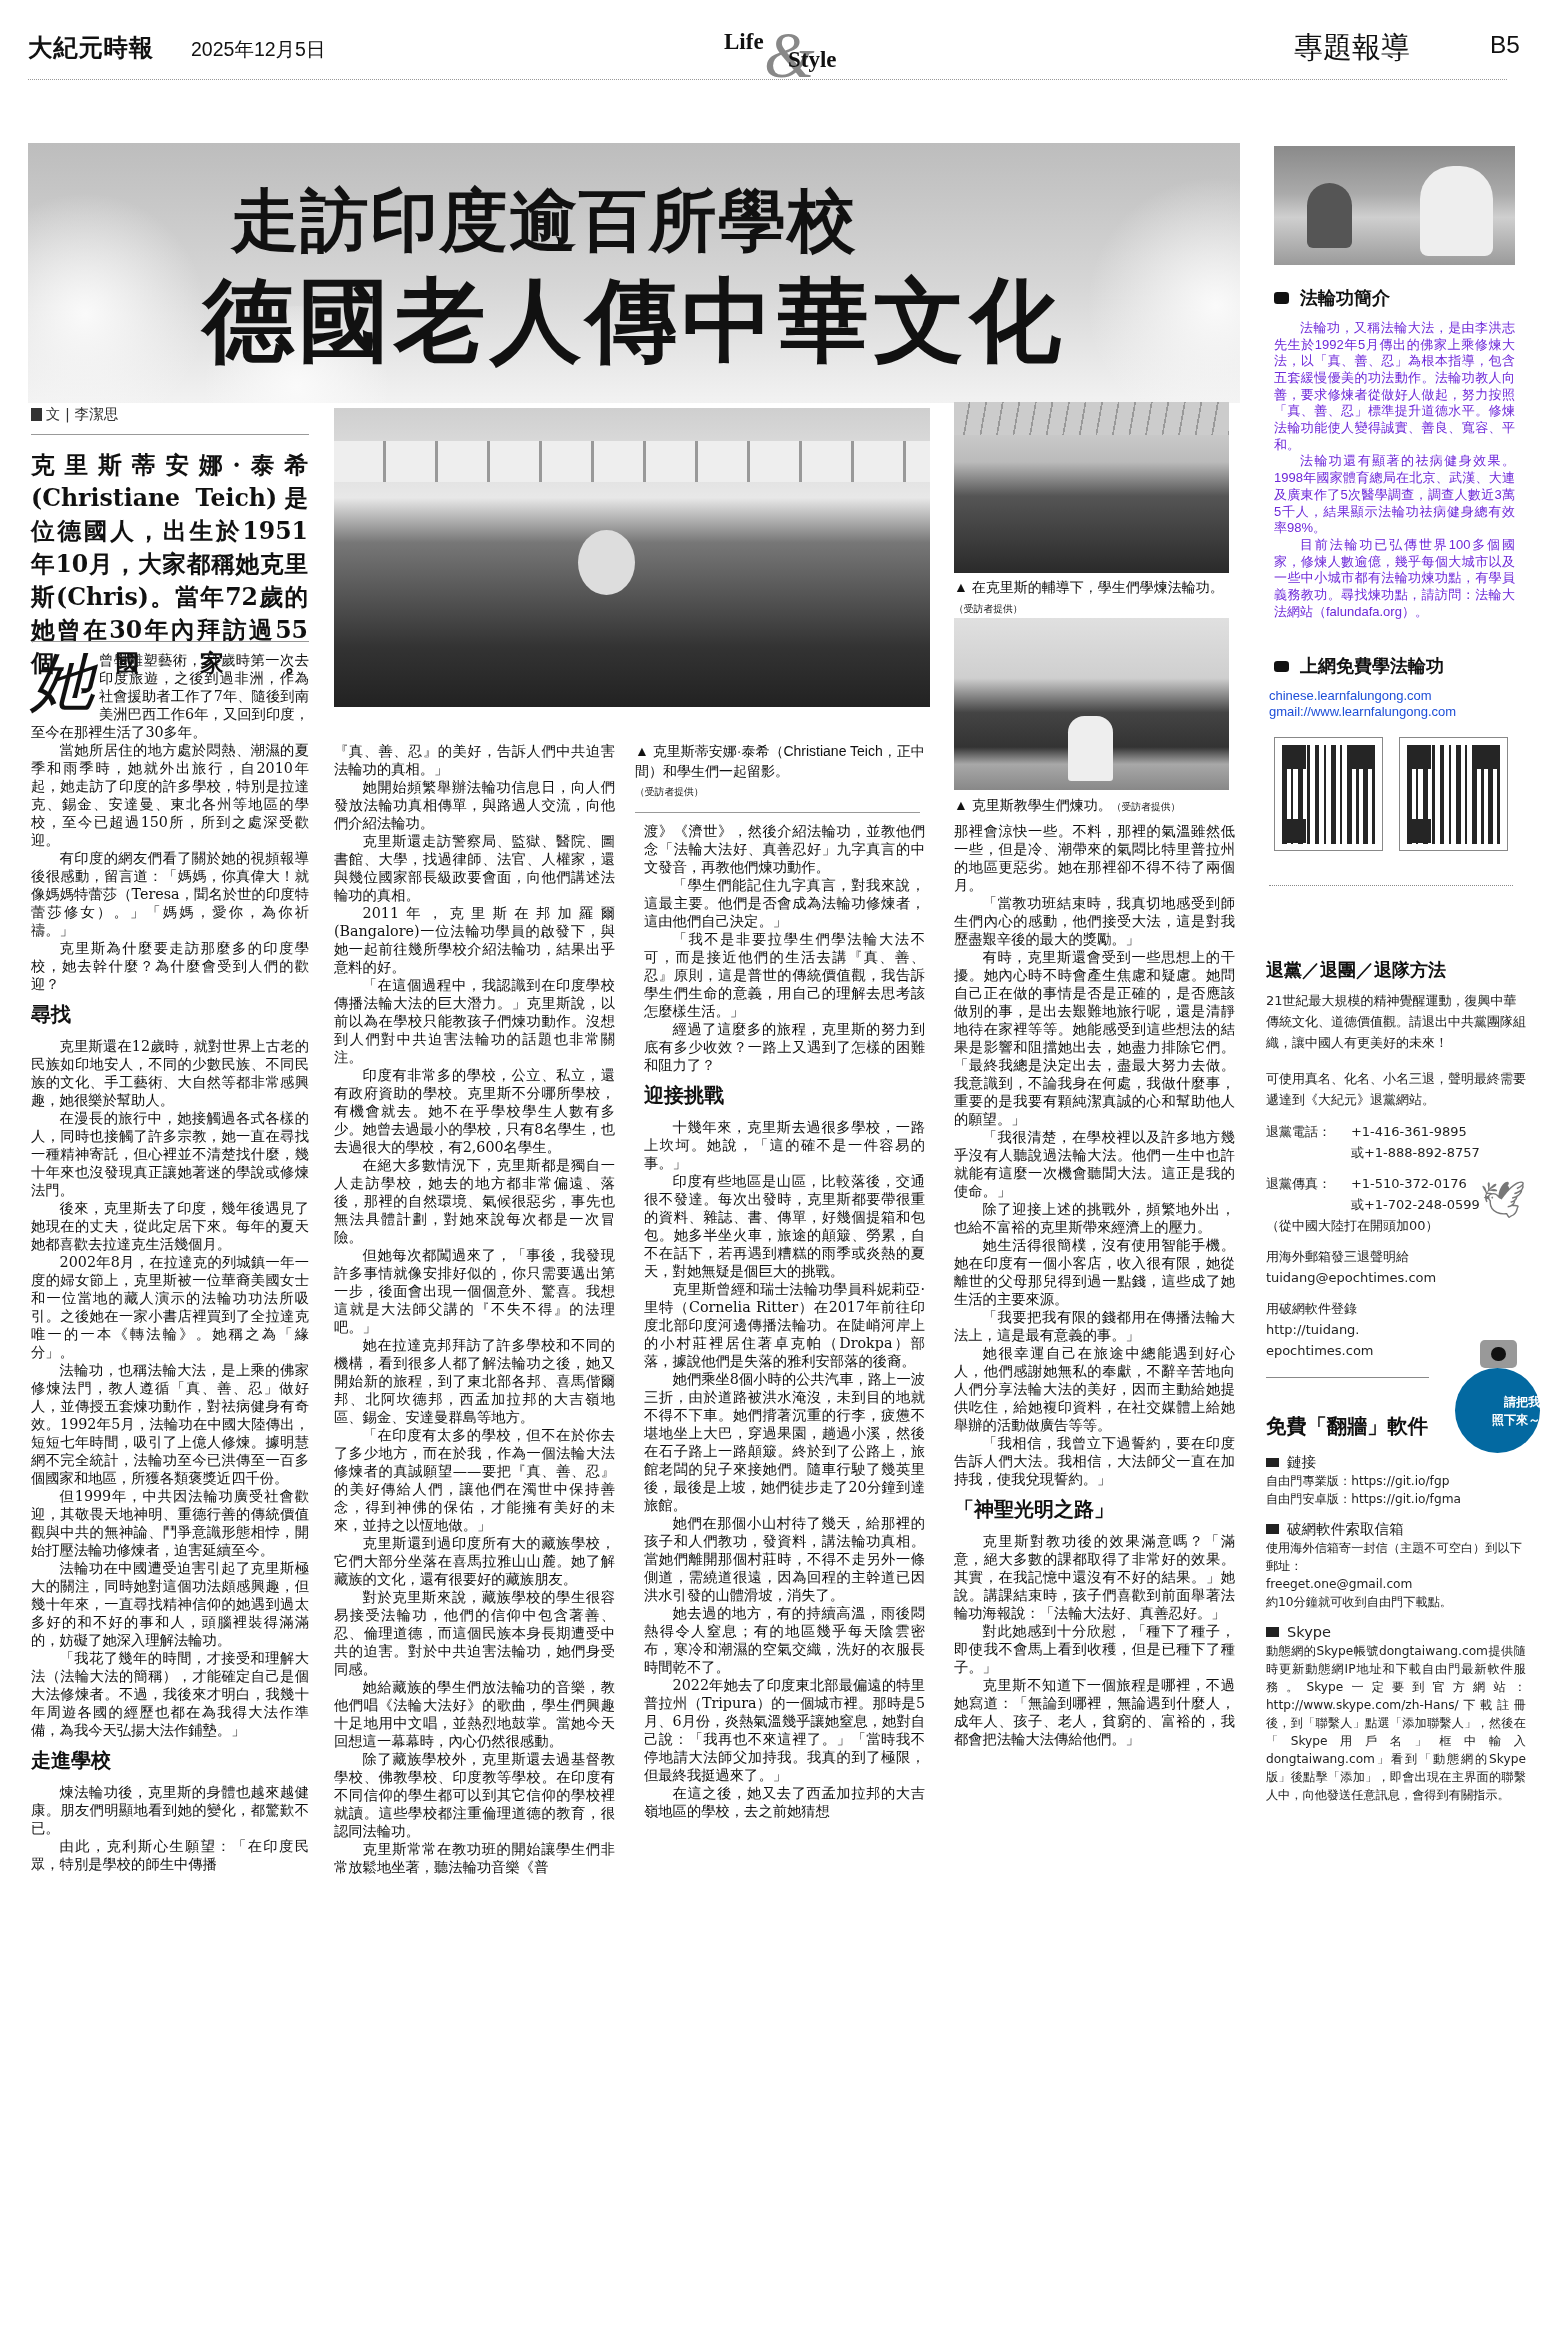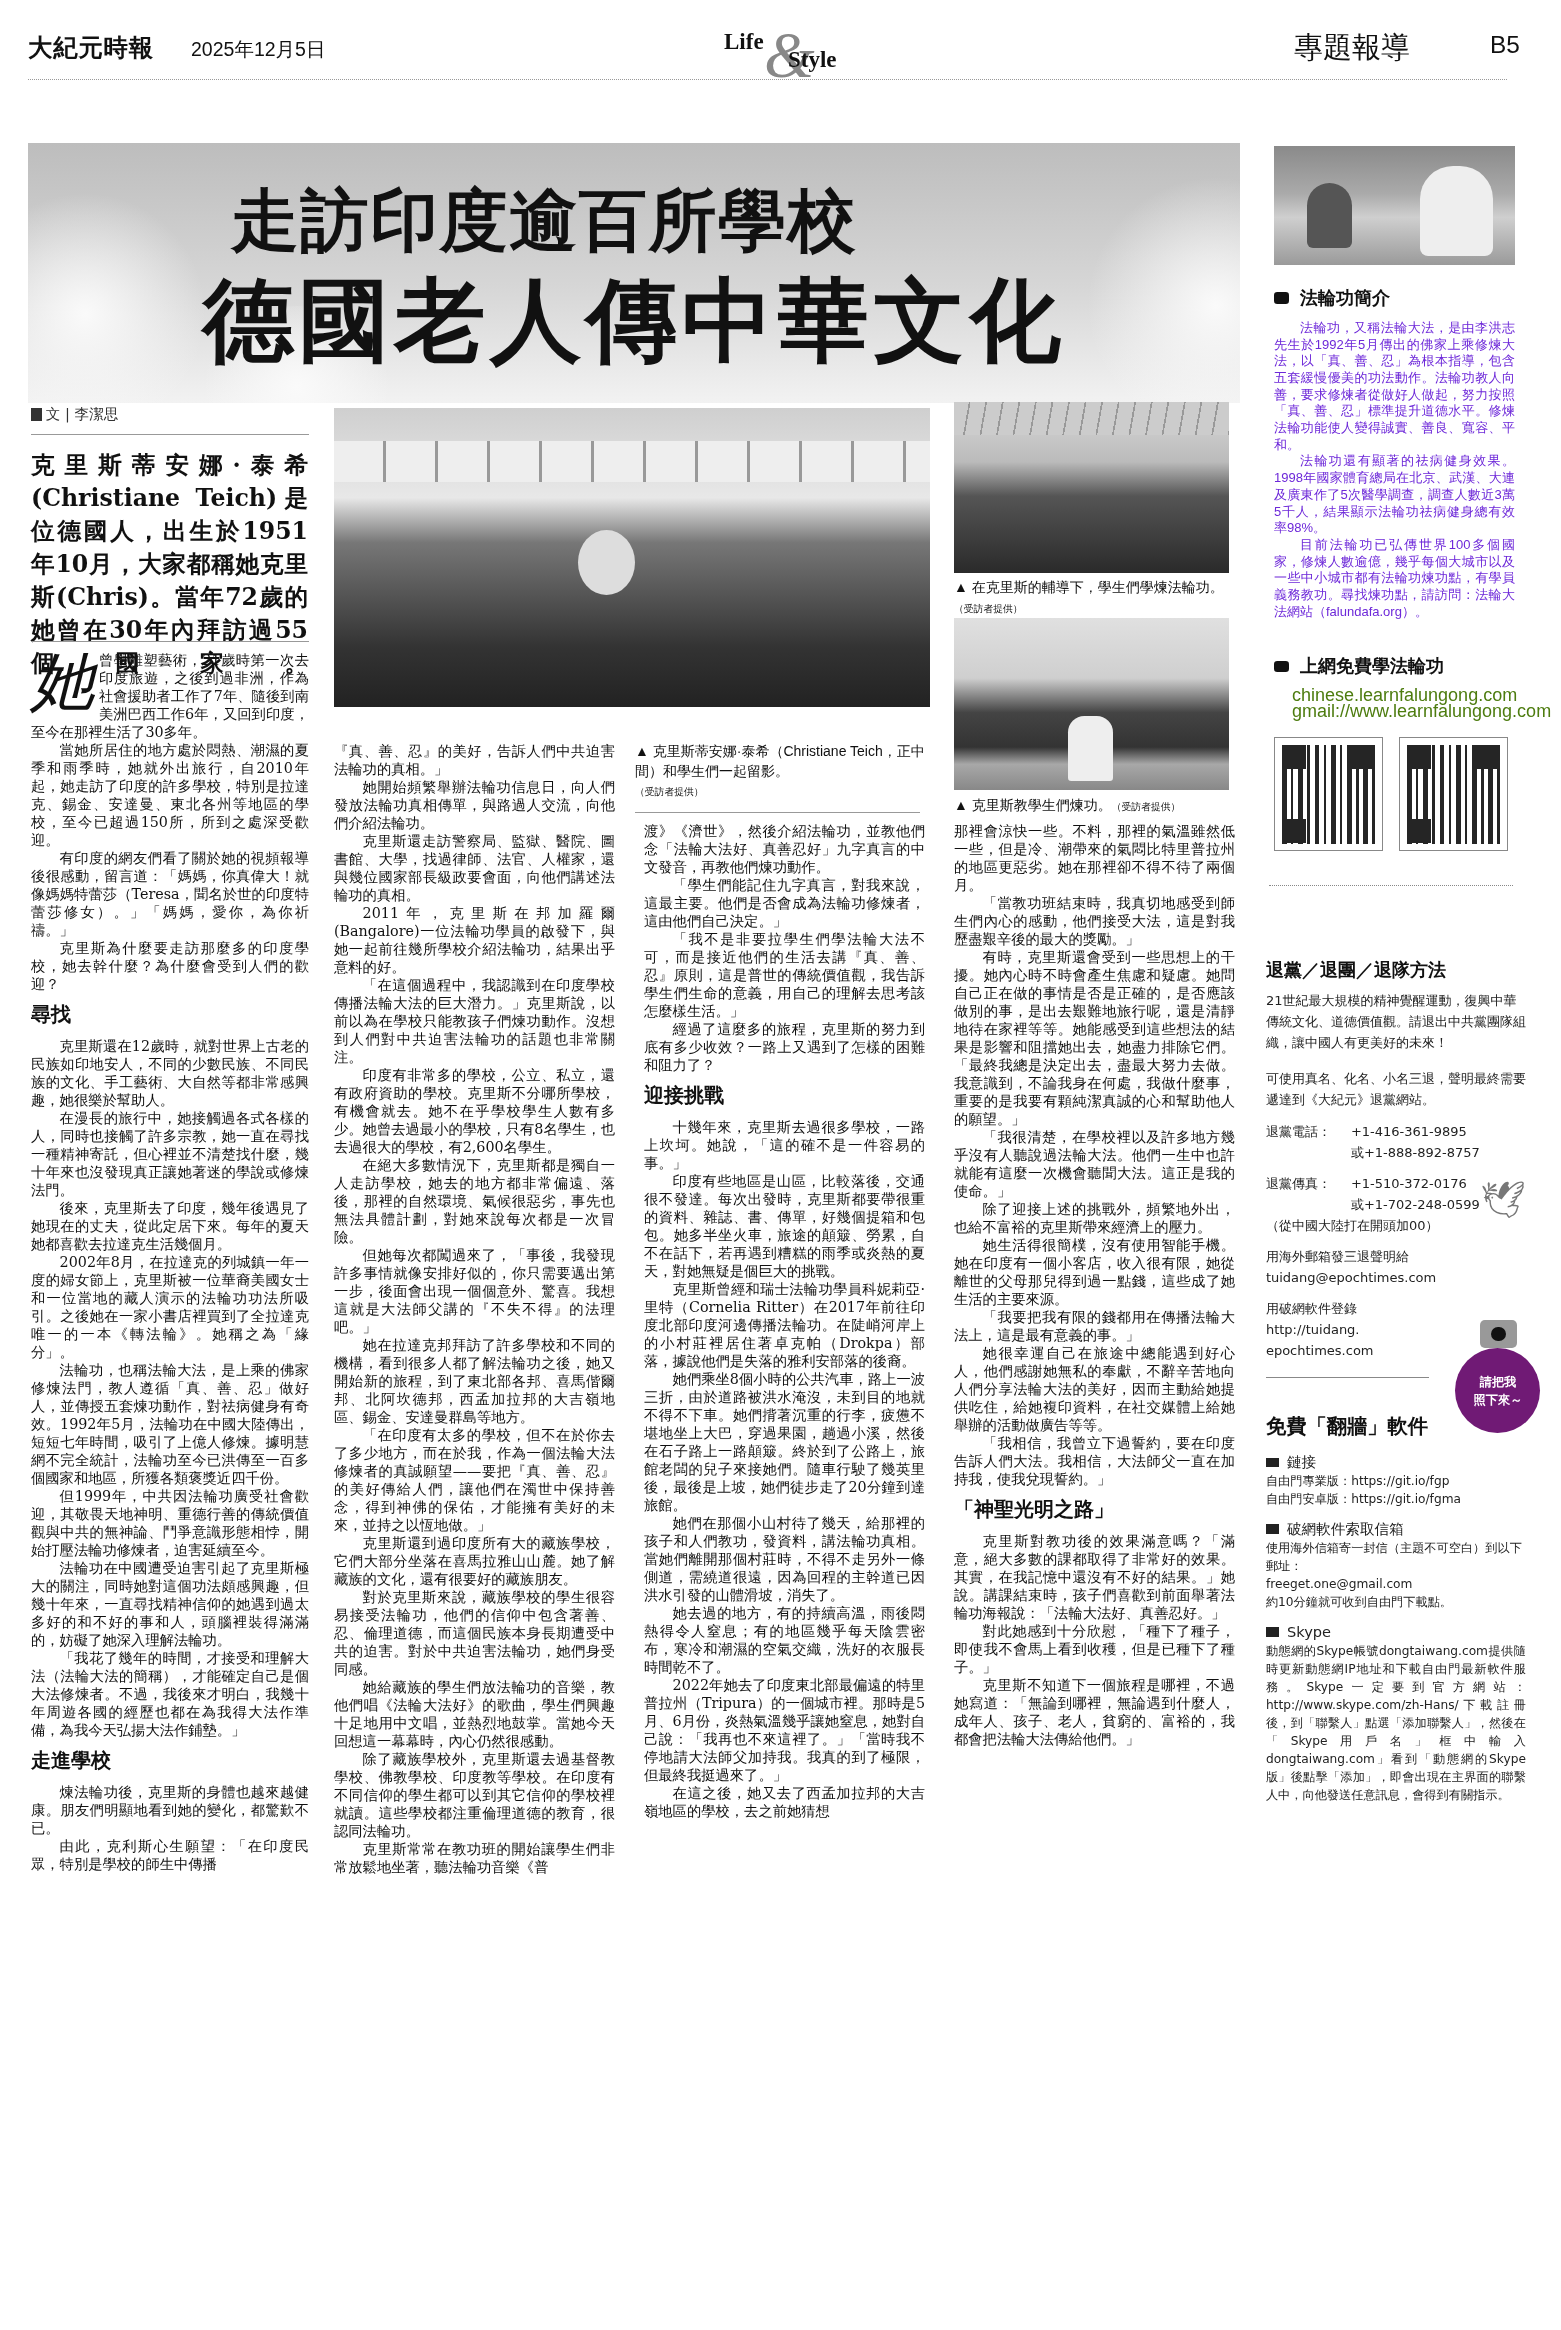--- a/index.html
+++ b/index.html
@@ -188,21 +188,21 @@
   <div style="margin-left:13px;width:241px">
     <p class="sb-p ind">法輪功，又稱法輪大法，是由李洪志先生於1992年5月傳出的佛家上乘修煉大法，以「真、善、忍」為根本指導，包含五套緩慢優美的功法動作。法輪功教人向善，要求修煉者從做好人做起，努力按照「真、善、忍」標準提升道德水平。修煉法輪功能使人變得誠實、善良、寬容、平和。</p>
     <p class="sb-p ind">法輪功還有顯著的祛病健身效果。1998年國家體育總局在北京、武漢、大連及廣東作了5次醫學調查，調查人數近3萬5千人，結果顯示法輪功祛病健身總有效率98%。</p>
     <p class="sb-p ind">目前法輪功已弘傳世界100多個國家，修煉人數逾億，幾乎每個大城市以及一些中小城市都有法輪功煉功點，有學員義務教功。尋找煉功點，請訪問：法輪大法網站（falundafa.org）。</p>
   </div>
 
   <div class="sb-h" style="margin:34px 0 9.8px 13px">
       <span class="blk"></span>
       <span>上網免費學法輪功</span>
     </div>
-  <div style="margin-left:31px;font-size:18px;line-height:15.5px;color:#4d7c0f">
+  <div style="margin-left:8px;font-size:13px;line-height:15.5px;color:#1d4ed8">
     <div>chinese.learnfalungong.com</div>
     <div>gmail://www.learnfalungong.com</div>
   </div>
   <div style="margin:18px 0 0 13px;display:flex;gap:16.3px">
     <div class="qr">
         <div class="qr-in"></div>
       </div>
     <div class="qr">
         <div class="qr-in"></div>
       </div>
@@ -221,21 +221,21 @@
     <div class="sb-t" style="margin-top:9.8px;display:flex">
       <span style="width:85px">退黨傳真：</span>
       <span><span>+1-510-372-0176</span><br><span>或+1-702-248-0599</span></span>
     </div>
     <p class="sb-t">（從中國大陸打在開頭加00）</p>
     <p class="sb-t" style="margin-top:9.8px">用海外郵箱發三退聲明給</p>
     <p class="sb-t">tuidang@epochtimes.com</p>
     <p class="sb-t" style="margin-top:9.8px">用破網軟件登錄</p>
     <p class="sb-t">http://tuidang.</p>
     <p class="sb-t">epochtimes.com</p>
-    <div style="position:absolute;right:-14.6px;top:390px;width:85px;height:85px;border-radius:50%;background:#701a75;color:#fff;font-size:12.2px;font-weight:bold;font-family:'DejaVu Sans',sans-serif;text-align:center;padding-top:24.4px;line-height:18px">
+    <div style="position:absolute;right:-14.6px;top:410px;width:85px;height:85px;border-radius:50%;background:#0369a1;color:#fff;font-size:12.2px;font-weight:bold;font-family:'DejaVu Sans',sans-serif;text-align:right;padding-top:24.4px;line-height:18px">
       <div style="position:absolute;left:24.4px;top:-28px;width:37px;height:28px;background:#999;border-radius:4.9px">
           <div style="position:absolute;left:11.4px;top:6.5px;width:14.6px;height:14.6px;border-radius:50%;background:#111"></div>
         </div>
       <div>請把我</div>
       <div>照下來～</div>
     </div>
     <div style="margin-top:16.3px;width:163px;border-top:0.8px solid #888"></div>
   </div>
 
   <div style="margin:34px 0 0 4.9px;width:260px">

